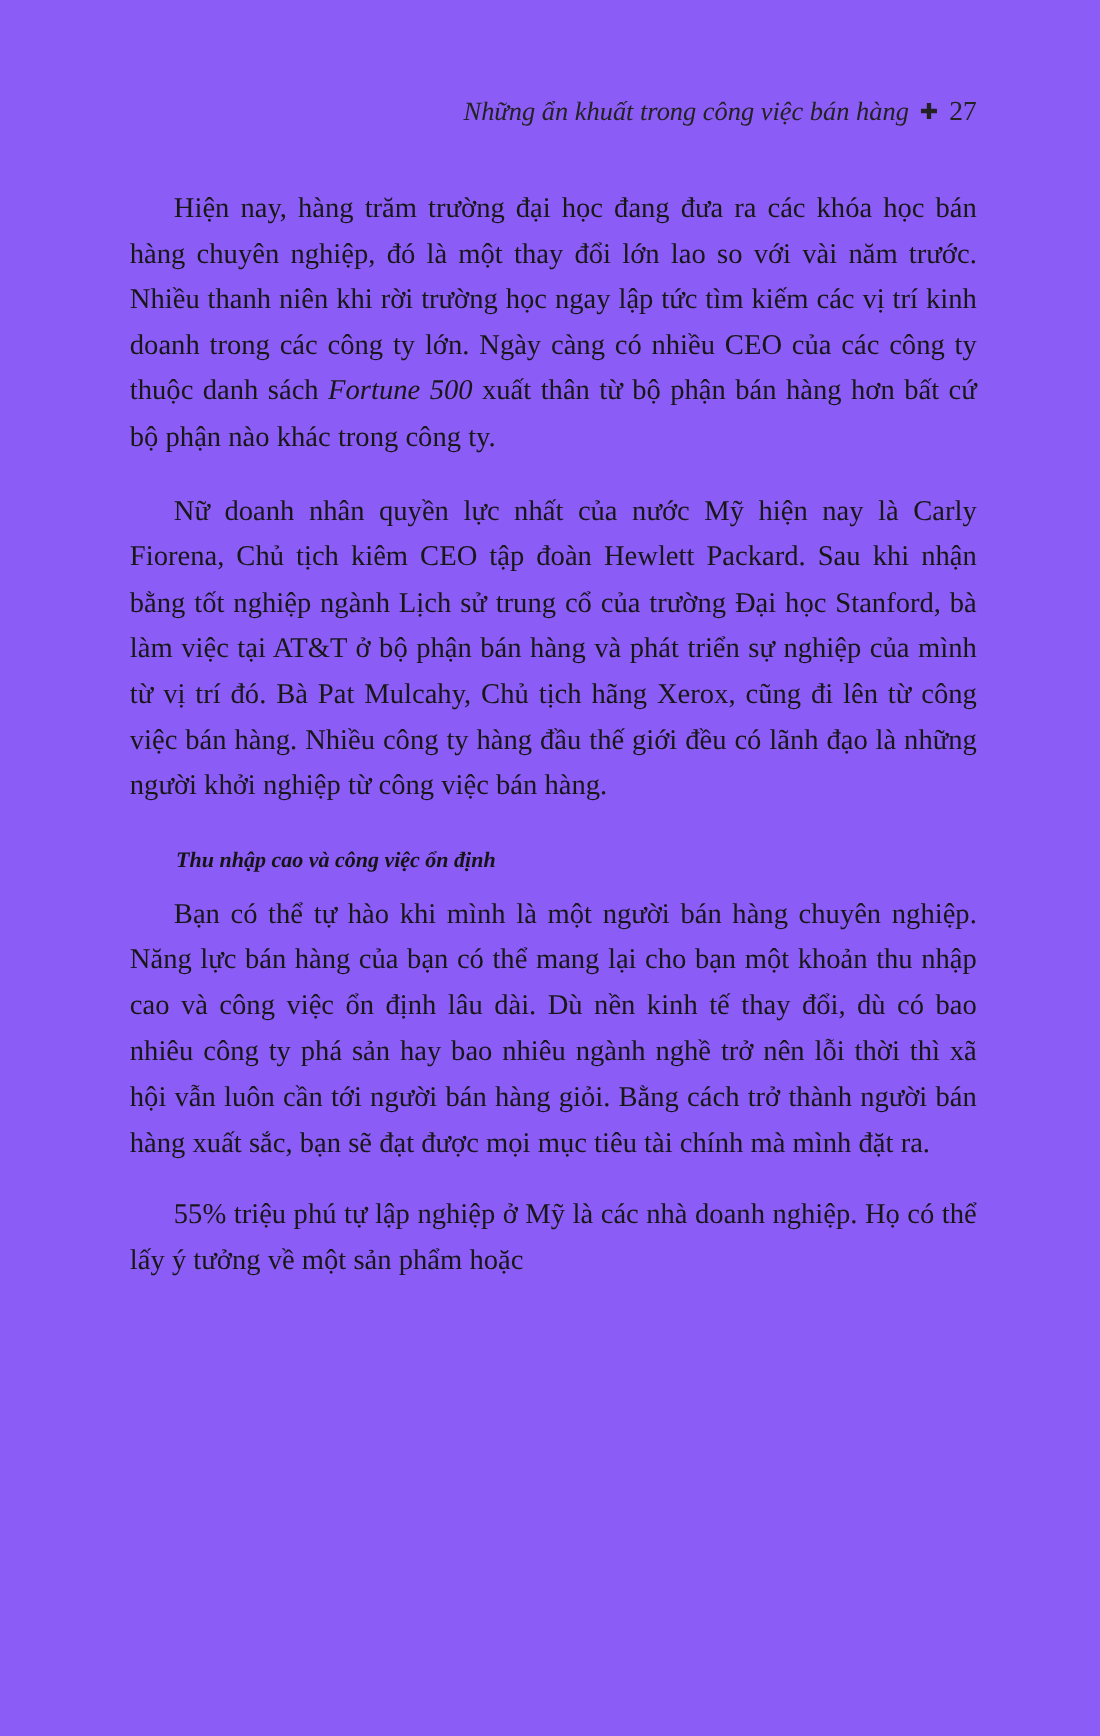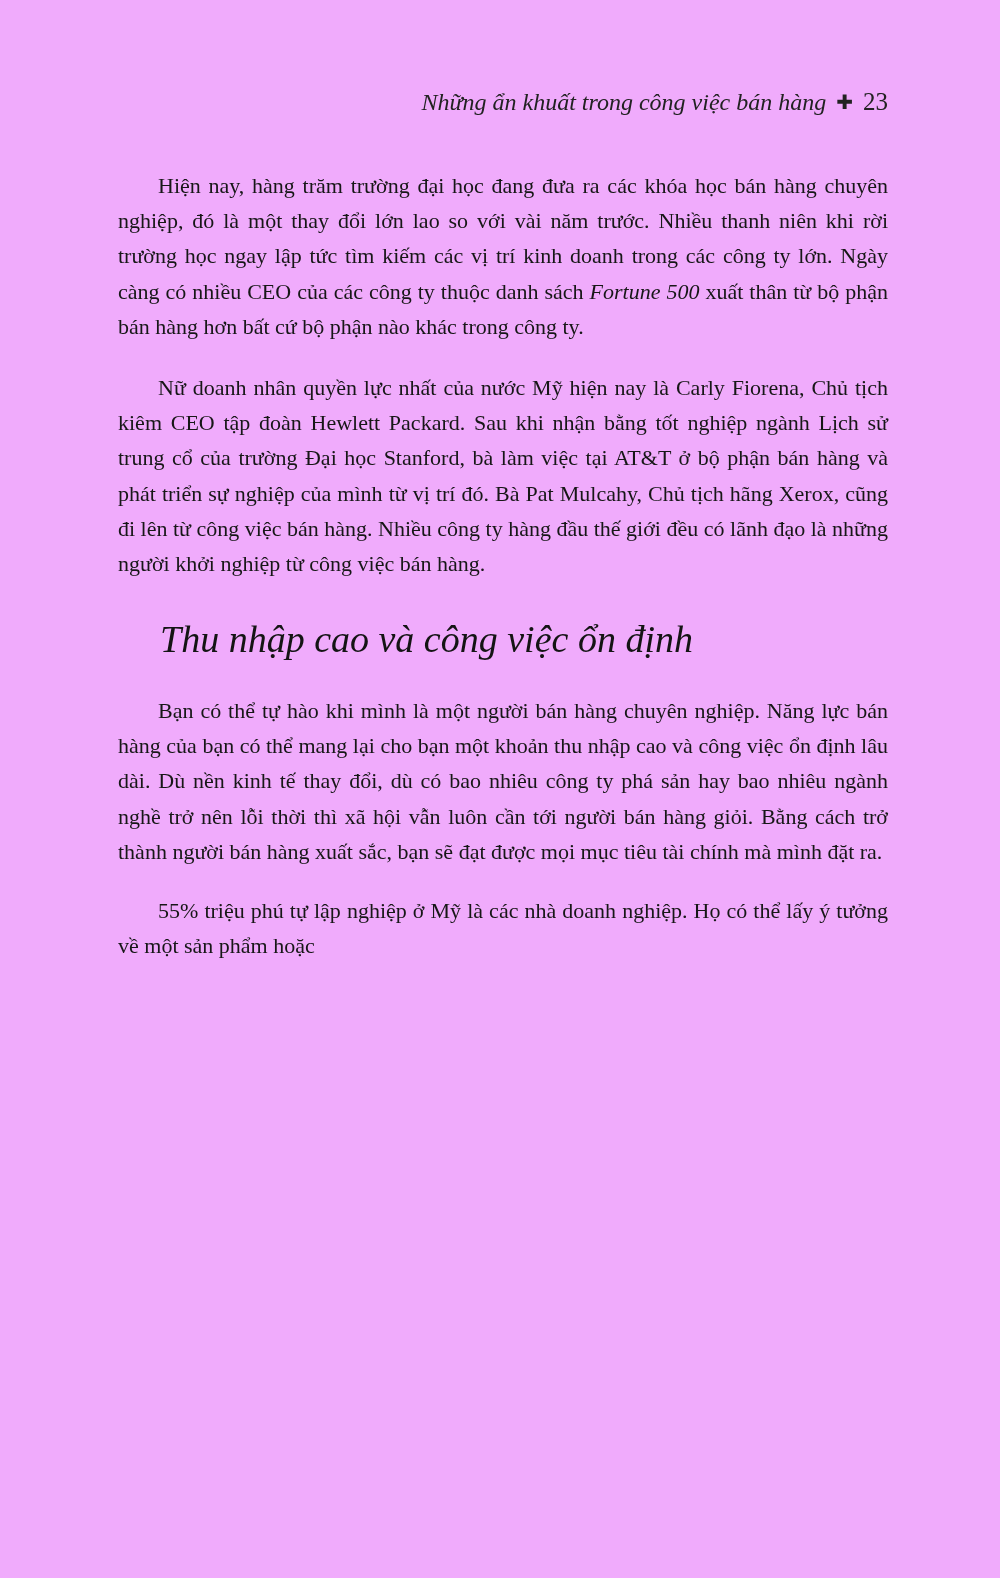--- a/index.html
+++ b/index.html
@@ -6,21 +6,21 @@
 
   html, body {
     background: #e8e8e6;
   }
 
   .page {
     position: relative;
     width: 1000px;
     height: 1578px;
     margin: 0 auto;
-    background: #f0abfc;
+    background: #8b5cf6;
     color: #1b1b1b;
     font-family: "Liberation Serif", "DejaVu Serif", serif;
     overflow: hidden;
   }
 
   .text-block {
     position: absolute;
     left: 118px;
     right: 112px;
     top: 88px;
@@ -45,53 +45,53 @@
     position: relative;
     top: -1px;
   }
   .folio-number {
     font-style: normal;
     font-size: 25px;
   }
 
   
   .body-para {
-    font-size: 22px;
+    font-size: 26px;
     line-height: 1.6;
     text-align: justify;
     text-indent: 40px;
     margin-bottom: 24px;
     color: #171717;
   }
 
   .first-para { margin-bottom: 26px; }
 
   .italic-run { font-style: italic; }
 
   .section-heading {
-    font-size: 38px;
-    font-weight: normal;
+    font-size: 20px;
+    font-weight: bold;
     font-style: italic;
     text-indent: 42px;
-    margin: 36px 0 32px 0;
+    margin: 36px 0 16px 0;
     color: #141414;
   }
 
   .last-para { margin-bottom: 0; }
 </style>
 </head>
 <body>
 
 <div class="page">
   <div class="text-block">
 
     <div class="running-head">
       <span class="running-title">Những ẩn khuất trong công việc bán hàng</span>
       <span class="folio-sep">✚</span>
-      <span class="folio-number">23</span>
+      <span class="folio-number">27</span>
     </div>
 
     <p class="body-para first-para"><span>Hiện nay, hàng trăm trường đại học đang đưa ra các khóa học bán hàng chuyên nghiệp, đó là một thay đổi lớn lao so với vài năm trước. Nhiều thanh niên khi rời trường học  ngay lập tức tìm kiếm các vị trí kinh doanh trong các công ty lớn. Ngày càng có nhiều CEO của các công ty thuộc danh sách </span><span class="italic-run">Fortune 500</span><span> xuất thân từ bộ phận bán hàng hơn bất cứ bộ phận nào khác trong công ty.</span></p>
 
     <p class="body-para">Nữ doanh nhân quyền lực nhất của nước Mỹ hiện nay là Carly Fiorena, Chủ tịch kiêm CEO tập đoàn Hewlett Packard. Sau khi nhận bằng tốt nghiệp ngành Lịch sử trung cổ của trường Đại học Stanford, bà làm việc tại AT&amp;T ở bộ phận bán hàng và phát triển sự nghiệp của mình từ vị trí đó. Bà Pat Mulcahy, Chủ tịch hãng Xerox, cũng đi lên từ công việc bán hàng. Nhiều công ty hàng đầu thế giới đều có lãnh đạo là những người khởi nghiệp từ công việc bán hàng.</p>
 
     <h2 class="section-heading">Thu nhập cao và công việc ổn định</h2>
 
     <p class="body-para">Bạn có thể tự hào khi mình là một người bán hàng chuyên nghiệp. Năng lực bán hàng của bạn có thể mang lại cho bạn một khoản thu nhập cao và công việc ổn định lâu dài. Dù nền kinh tế thay đổi, dù có bao nhiêu công ty phá sản hay bao nhiêu ngành nghề trở nên lỗi thời thì xã hội vẫn luôn cần tới người bán hàng giỏi. Bằng cách trở thành người bán hàng xuất sắc, bạn sẽ đạt được mọi mục tiêu tài chính mà mình đặt ra.</p>
 

